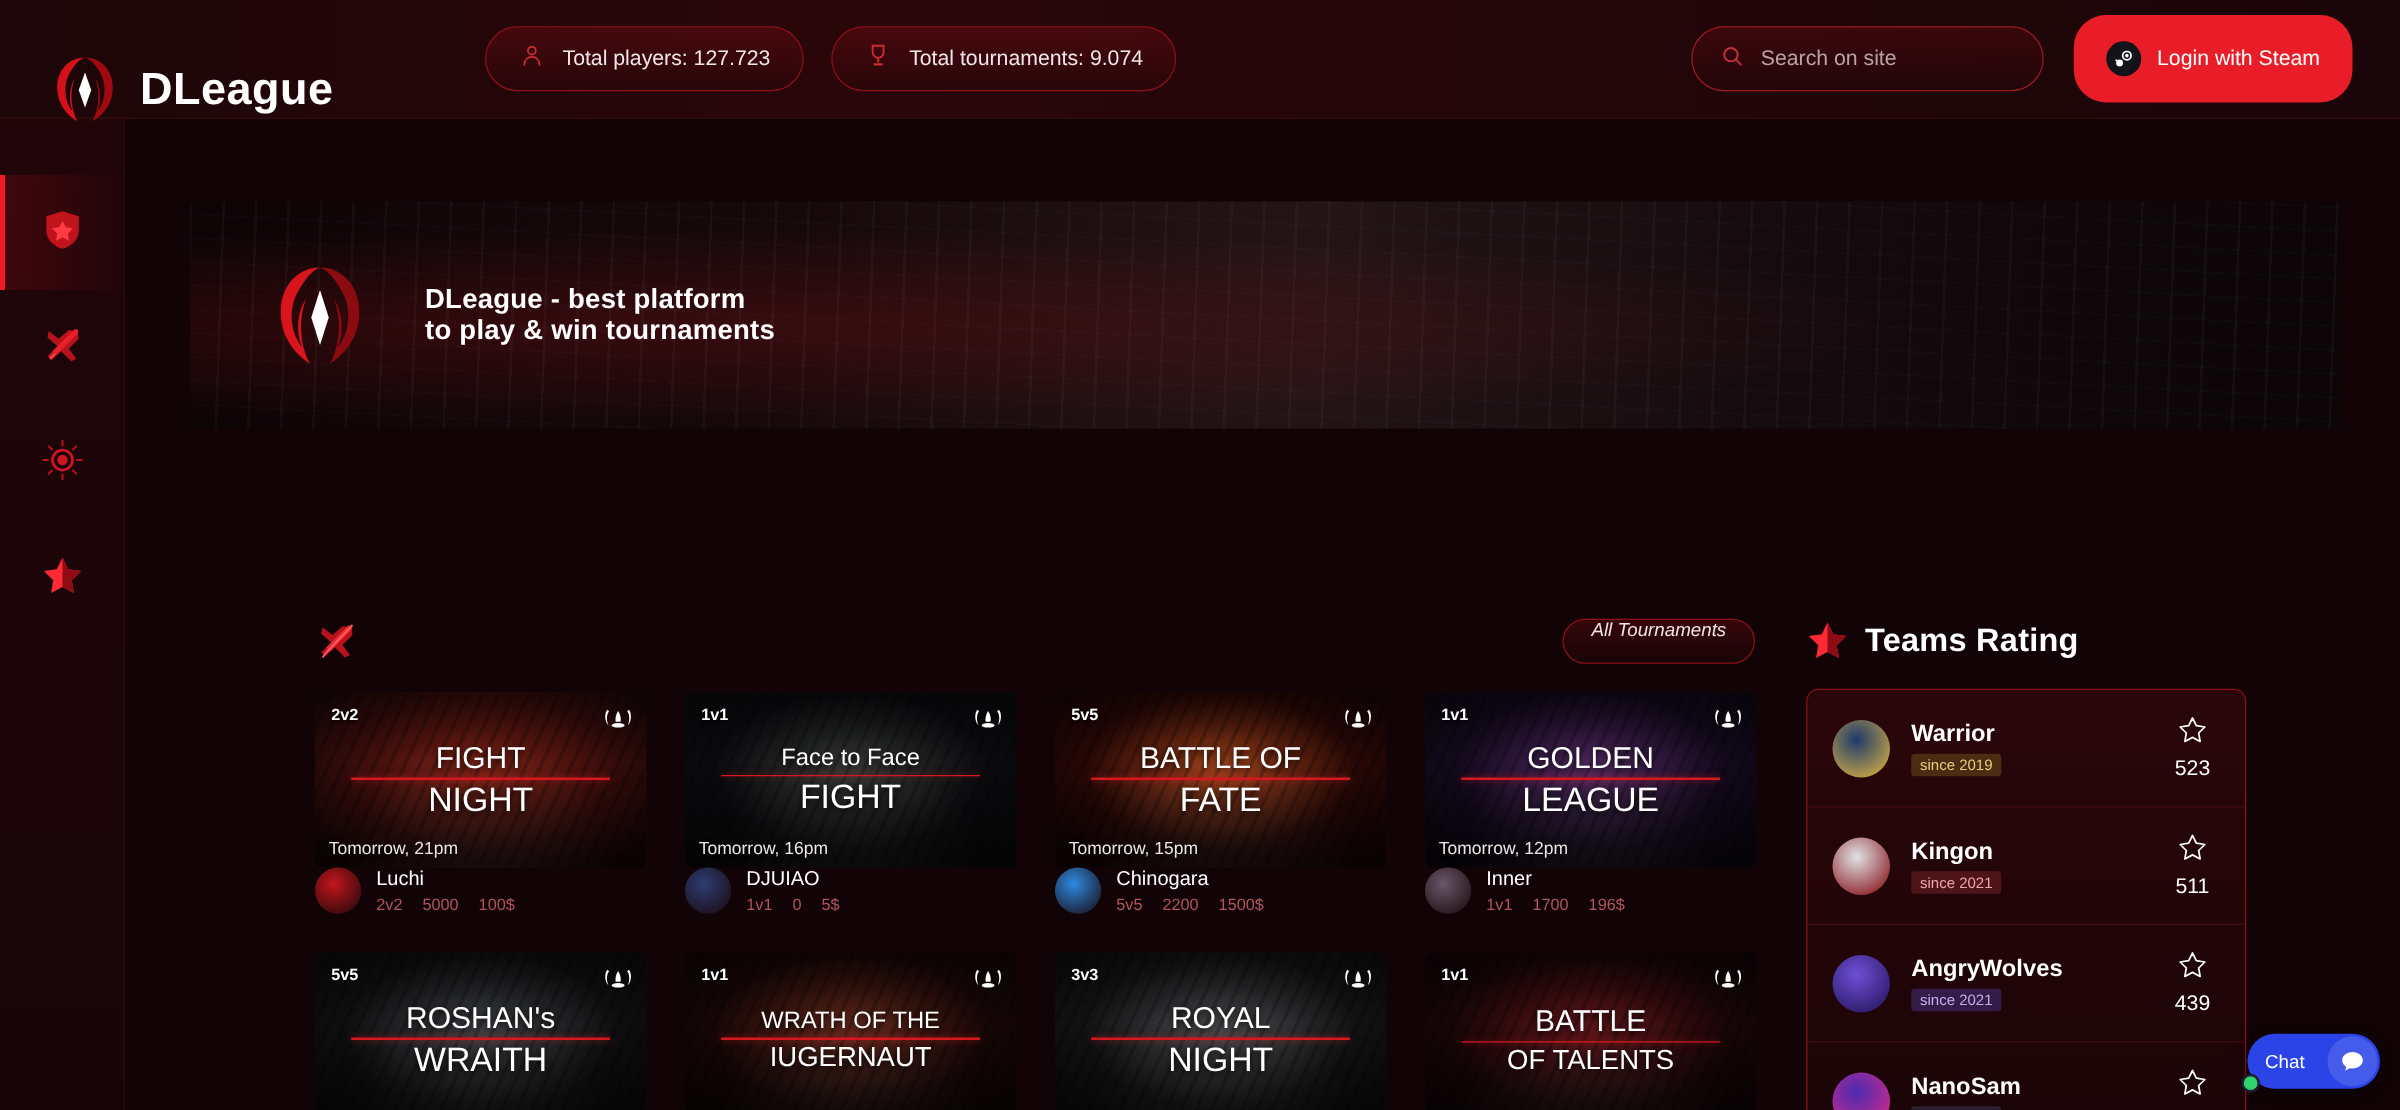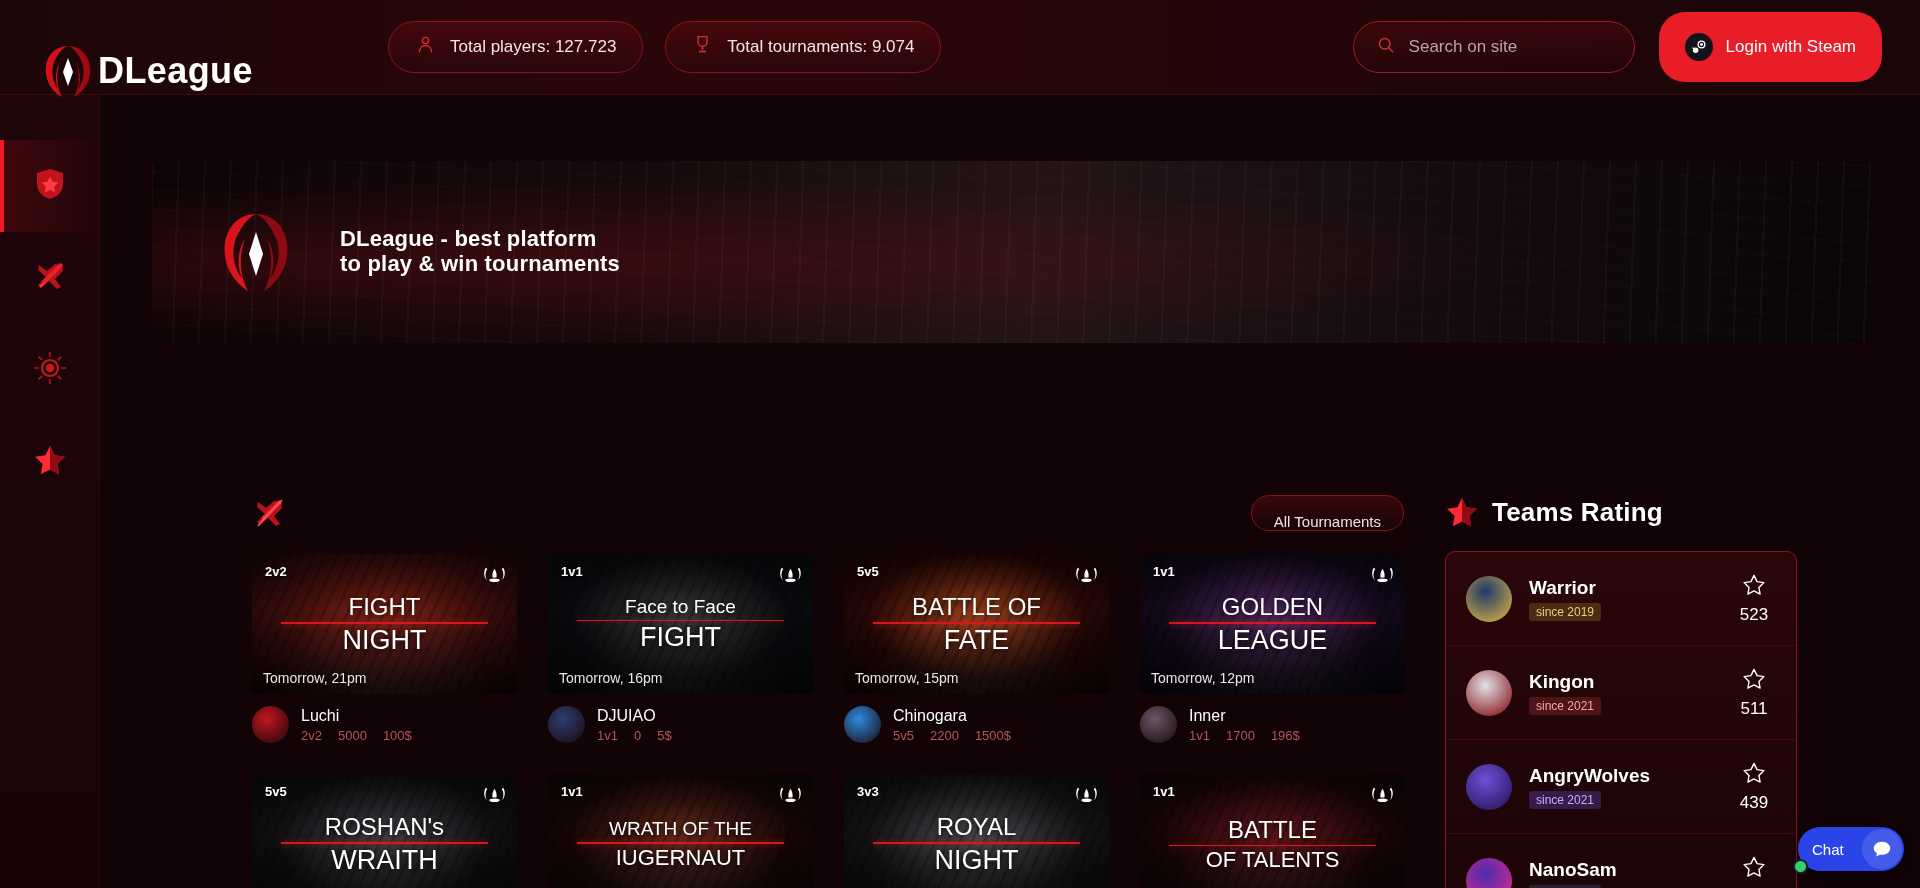--- a/index.html
+++ b/index.html
@@ -13,21 +13,21 @@
   
   .header {
     position: absolute; top: 0; left: 0;
     width: 1920px; height: 95px;
     background: linear-gradient(90deg,#1c0608 0%, #2a0609 35%, #230609 65%, #1a0508 100%);
     border-bottom: 1px solid #3a0c10;
     display: flex; align-items: center;
     padding: 0 38px;
     z-index: 40;
   }
-  .brand { display: flex; align-items: center; width: 300px; margin-top: 48px; }
+  .brand { display: flex; align-items: center; gap: 14px; width: 300px; margin-top: 48px; }
   .brand-logo { width: 60px; height: 58px; position: relative; flex: none; }
   .brand-name { font-size: 36px; font-weight: 700; letter-spacing: .4px; color: #fff; }
 
   .pill {
     height: 52px; border-radius: 26px;
     border: 1px solid #8e1118;
     background: linear-gradient(180deg, rgba(96,10,16,.55), rgba(42,6,10,.35));
     display: flex; align-items: center; gap: 14px;
     padding: 0 26px;
     font-size: 17px; color: #f2e6e7;
@@ -113,22 +113,23 @@
   .sec-head { display: flex; align-items: center; }
   .sec-title { font-size: 26px; font-weight: 700; color: #fff; letter-spacing: .2px; }
   .sec-ico { width: 34px; height: 34px; margin-right: 13px; flex: none; }
 
   .tourn-wrap { position: absolute; left: 152px; top: 400px; width: 1152px; }
   .tourn-head { display: flex; align-items: center; justify-content: space-between; height: 36px; }
   .all-btn {
     height: 36px; padding: 0 22px; border-radius: 18px;
     border: 1px solid #8b1117;
     background: linear-gradient(180deg, rgba(86,9,14,.55), rgba(36,6,9,.35));
-    display: flex; align-items: flex-end; font-size: 15px; color: #f0e3e4;
+    display: flex; align-items: flex-start; font-size: 15px; color: #f0e3e4;
     cursor: pointer;
+    font-style: italic;
   }
 
   .grid { margin-top: 23px; display: grid; grid-template-columns: repeat(4, 265px); gap: 31px 31px; }
   .card { width: 265px; cursor: pointer; }
   .card-img {
     position: relative; width: 265px; height: 140px; border-radius: 6px; overflow: hidden;
     display: flex; flex-direction: column; justify-content: center; align-items: center;
   }
   .mode {
     position: absolute; top: 10px; left: 13px;
@@ -142,21 +143,21 @@
     padding: 0 6px;
   }
   .card-rule {
     position: relative; z-index: 3; width: 78%; height: 1.5px;
     background: #d51820; margin: 3px 0 2px; box-shadow: 0 0 6px rgba(230,30,40,.6);
   }
   .card-date {
     position: absolute; left: 11px; bottom: 8px; z-index: 3;
     font-size: 14px; color: #efe6e7; text-shadow: 0 1px 4px #000;
   }
-  .card-foot { display: flex; align-items: center; gap: 12px; margin-top: 12px; }
+  .card-foot { display: flex; align-items: center; gap: 12px; }
   .avatar { width: 37px; height: 37px; border-radius: 50%; flex: none; position: relative; overflow: hidden; }
   .p-name { font-size: 16px; color: #fff; font-weight: 500; line-height: 1.25; }
   .p-meta { font-size: 13px; color: #b2555c; display: flex; gap: 16px; margin-top: 2px; }
 
   
   .rating-wrap { position: absolute; left: 1345px; top: 400px; width: 352px; }
   .rating-box {
     margin-top: 22px; width: 352px;
     border: 1px solid #8c1118; border-radius: 10px;
     background: linear-gradient(180deg, rgba(62,8,12,.55), rgba(34,5,8,.5));

